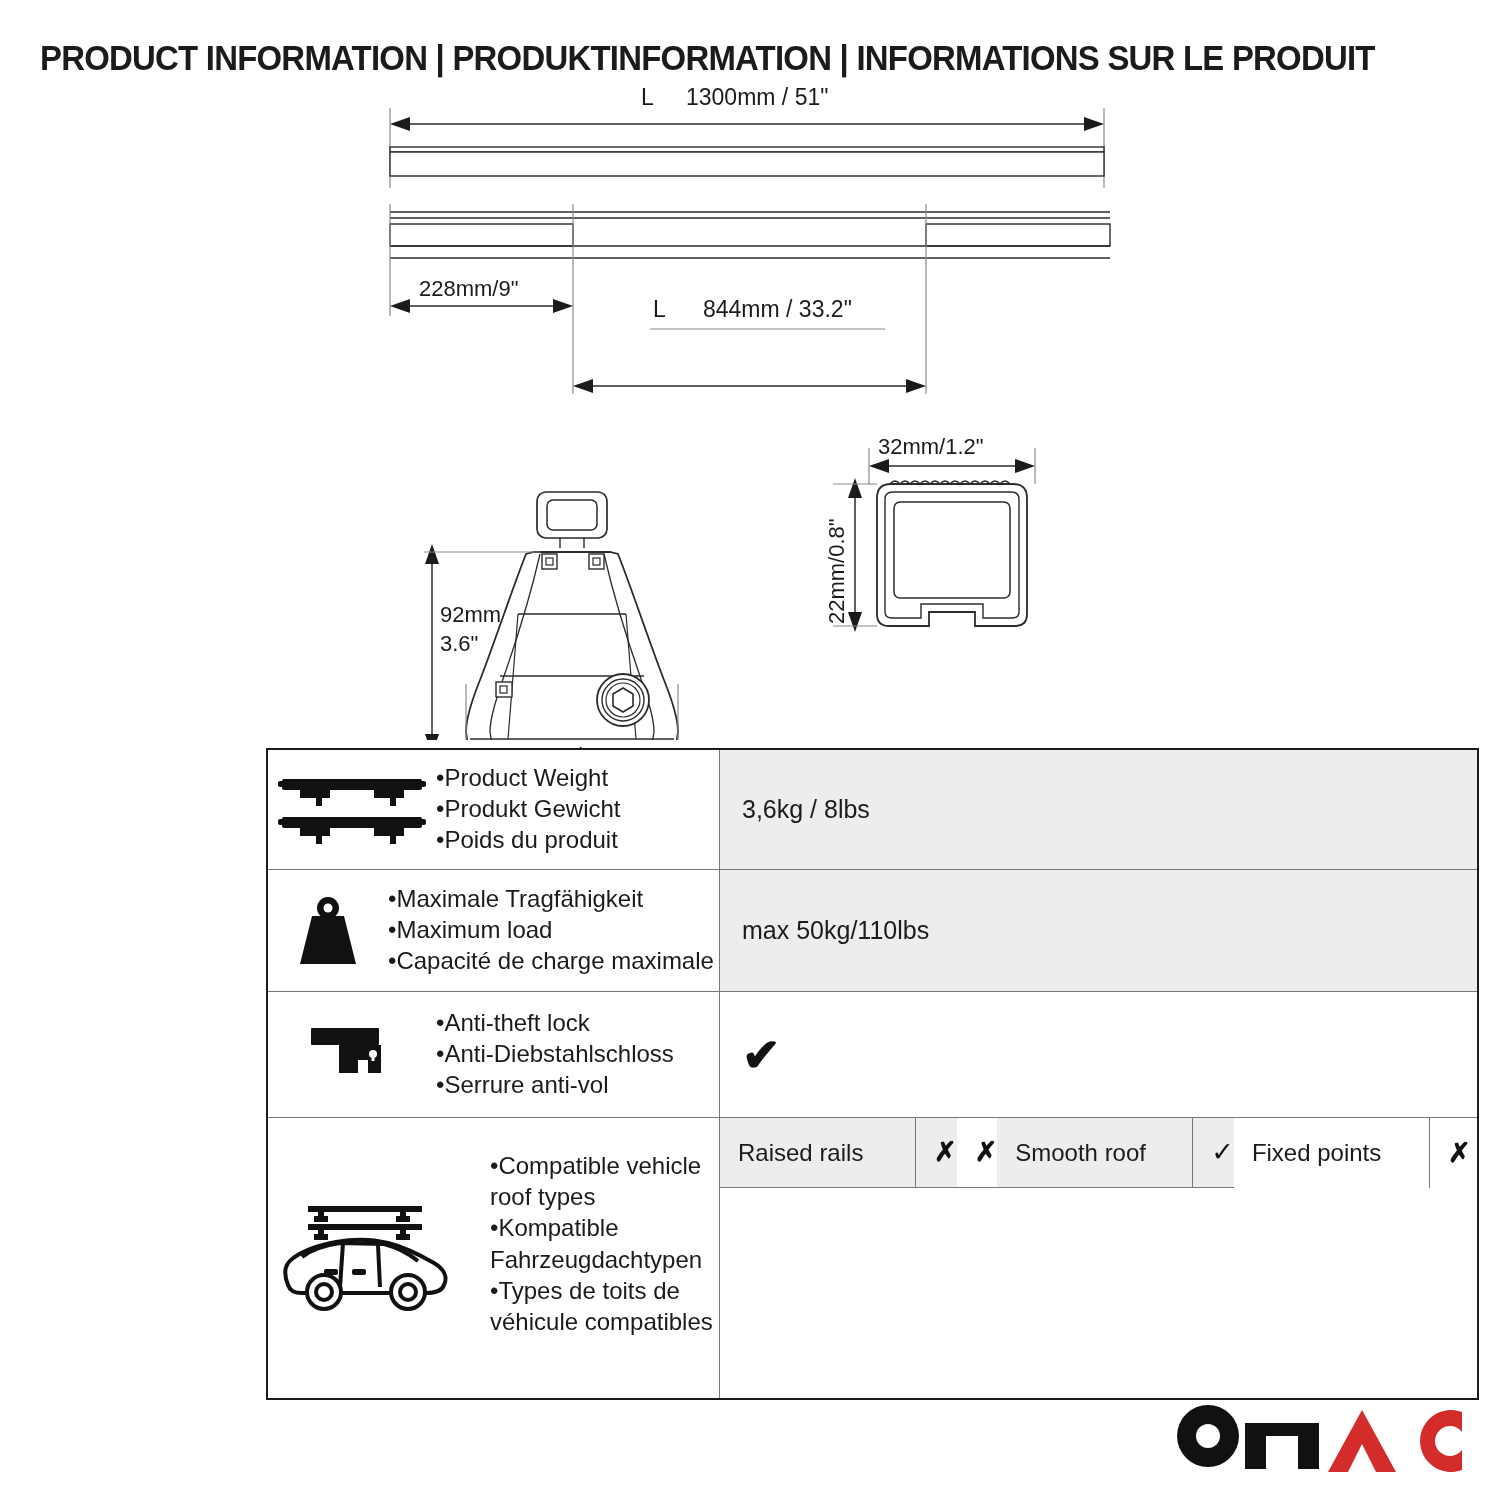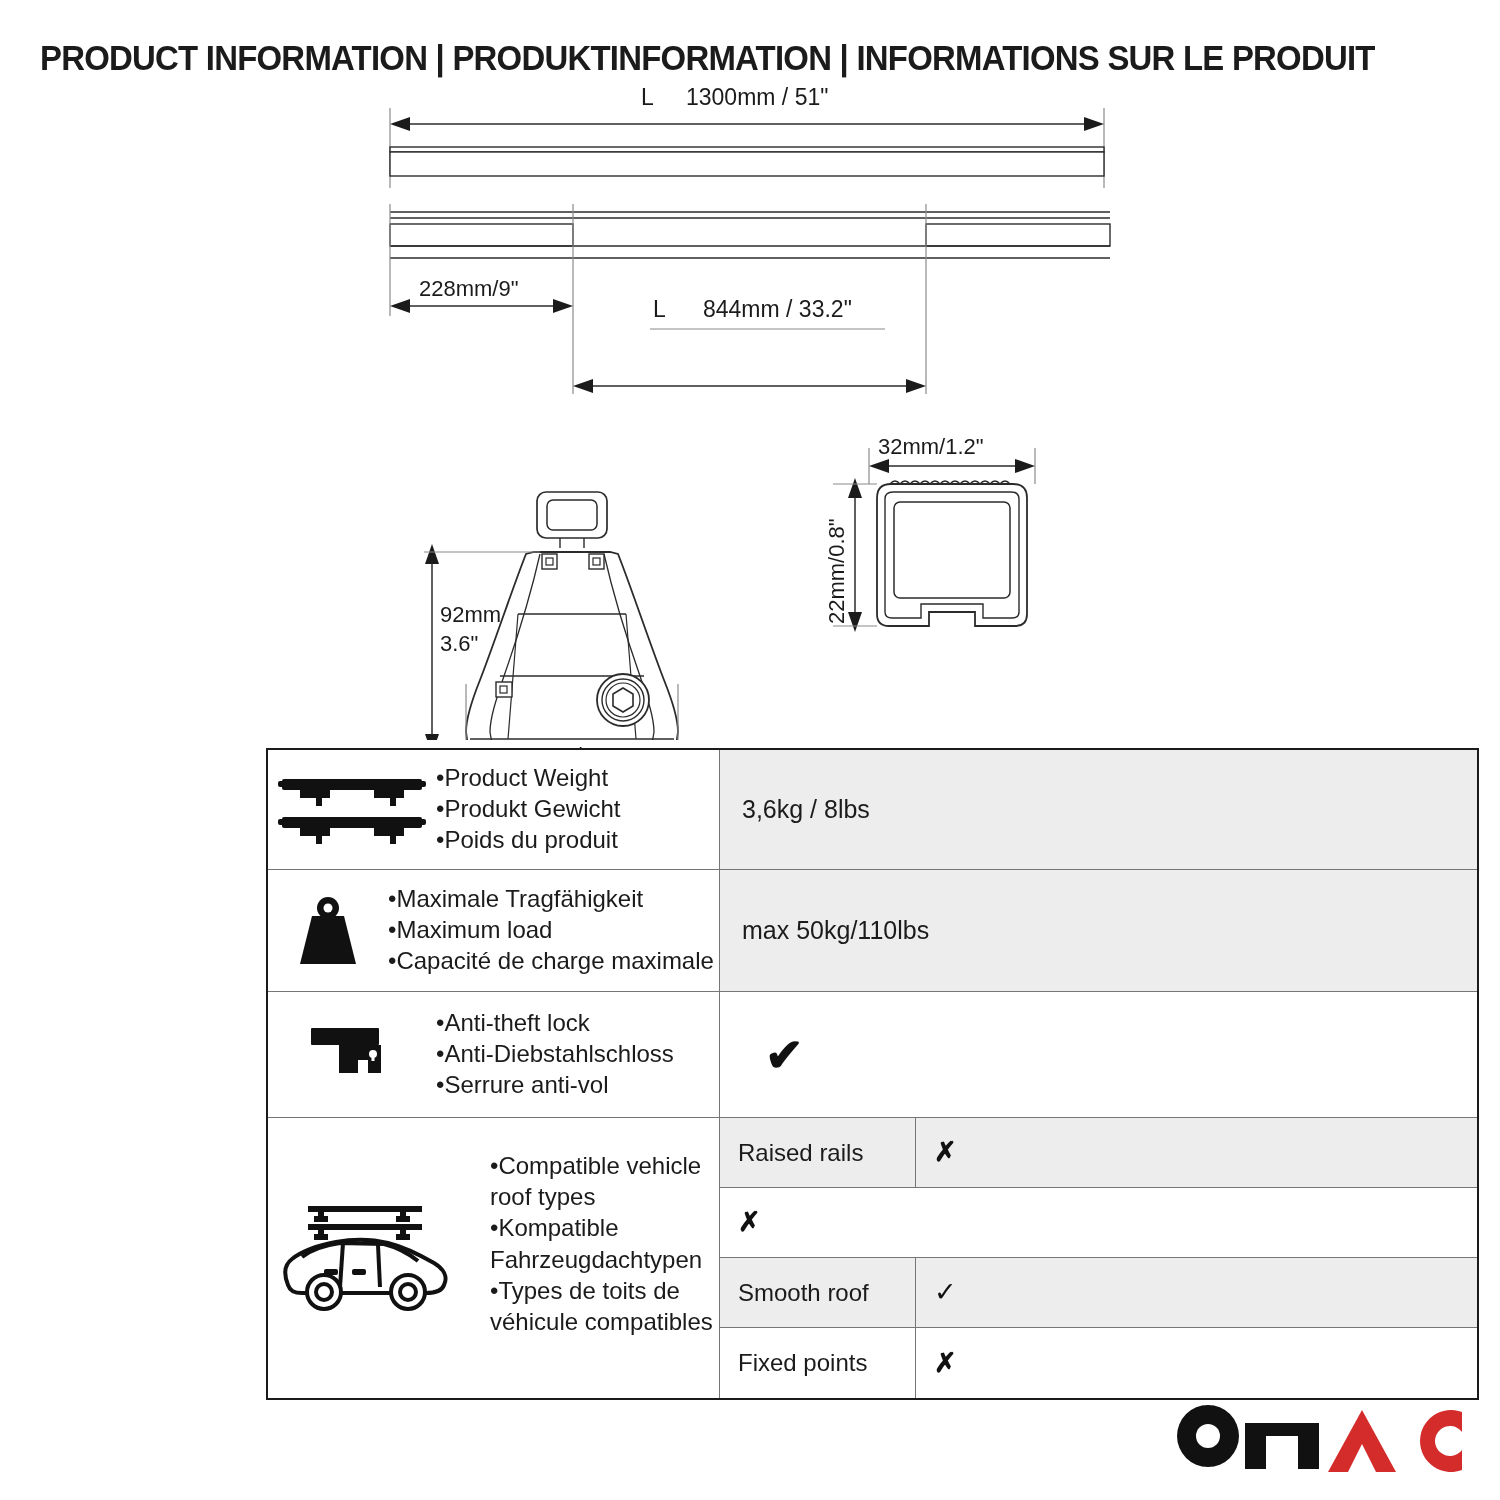--- a/index.html
+++ b/index.html
@@ -116,21 +116,21 @@
     background:#fff;
   }
   .compat-text{
     align-self:flex-start;
     padding-left:32px;
     padding-top:16px;
     font-size:24px;
     line-height:1.30;
     color:#1b1b1b;
   }
-  .compat-right{flex:1;display:flex;flex-direction:column;}
+  .compat-right{flex:1;display:flex;flex-direction:row;}
   .subrow{
     display:flex;
     height:70px;
     border-bottom:1.5px solid #767676;
     box-sizing:border-box;
   }
   .subrow:last-child{border-bottom:none;}
   .subrow-name{
     width:196px;
     box-sizing:border-box;
@@ -357,21 +357,21 @@
       </div>
       <div class="labeltxt">
         <div>•Maximale Tragfähigkeit</div>
         <div>•Maximum load</div>
         <div>•Capacité de charge maximale</div>
       </div>
     </div>
     <div class="scell-value shaded">max 50kg/110lbs</div>
   </div>
 
-  <div class="srow" style="height:126px;gap:23px;">
+  <div class="srow" style="height:126px;">
     <div class="scell-label">
       <div class="iconbox">
         <svg width="86" height="62" viewBox="0 0 86 62">
           <g fill="#111">
             <rect x="2" y="4" width="68" height="17" rx="1"></rect>
             <path d="M30,21 h42 v28 h-13 v-13 h-10 v13 h-19 z"></path>
             <circle cx="64" cy="30" r="4" fill="#fff"></circle>
             <rect x="62.5" y="30" width="3" height="7" fill="#fff"></rect>
           </g>
         </svg>

